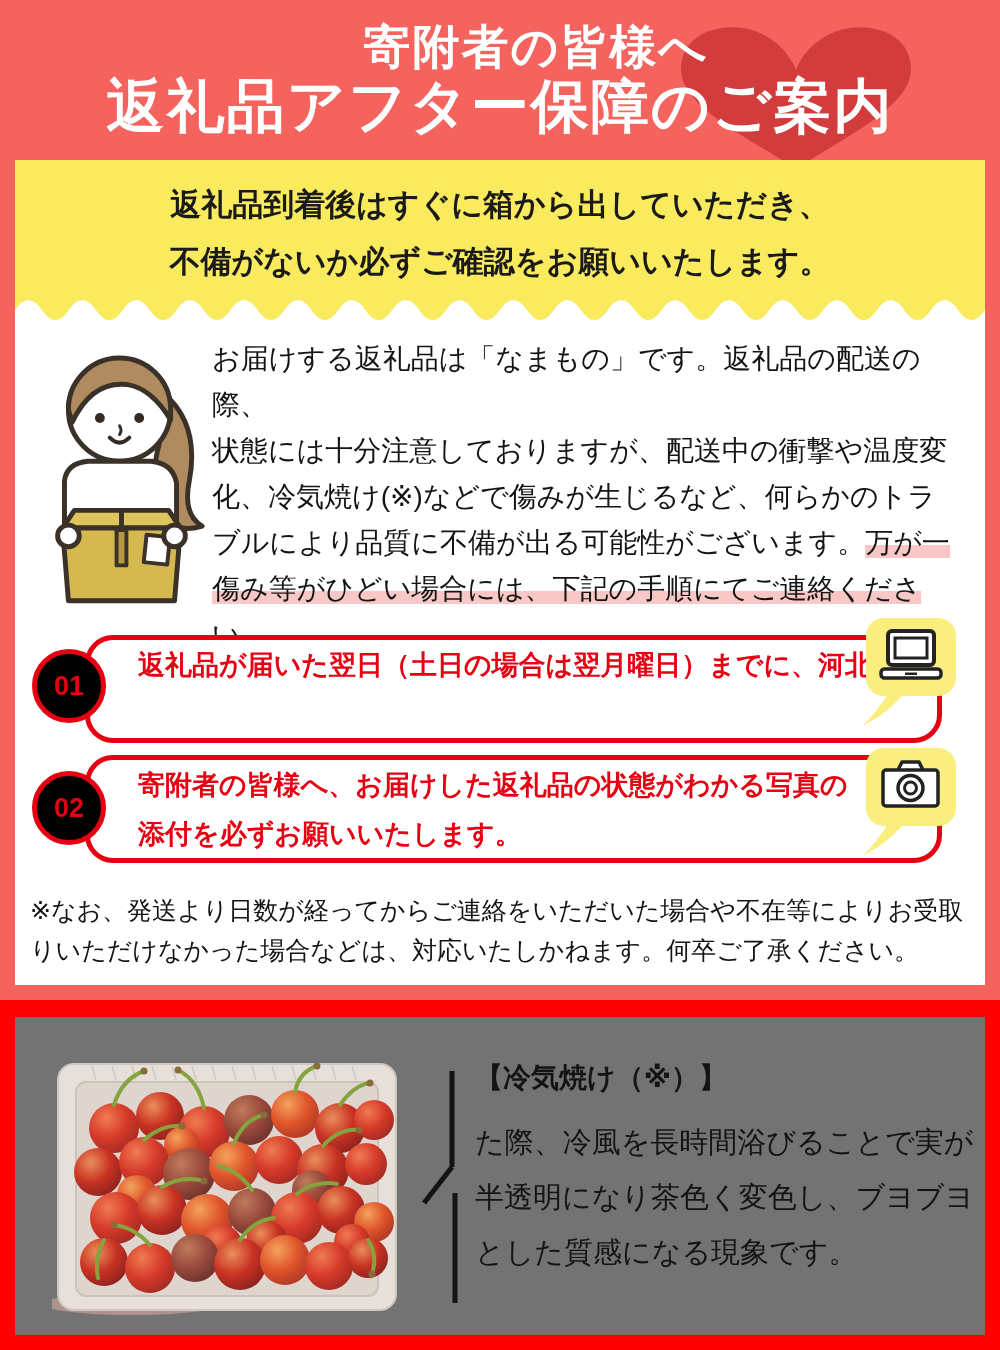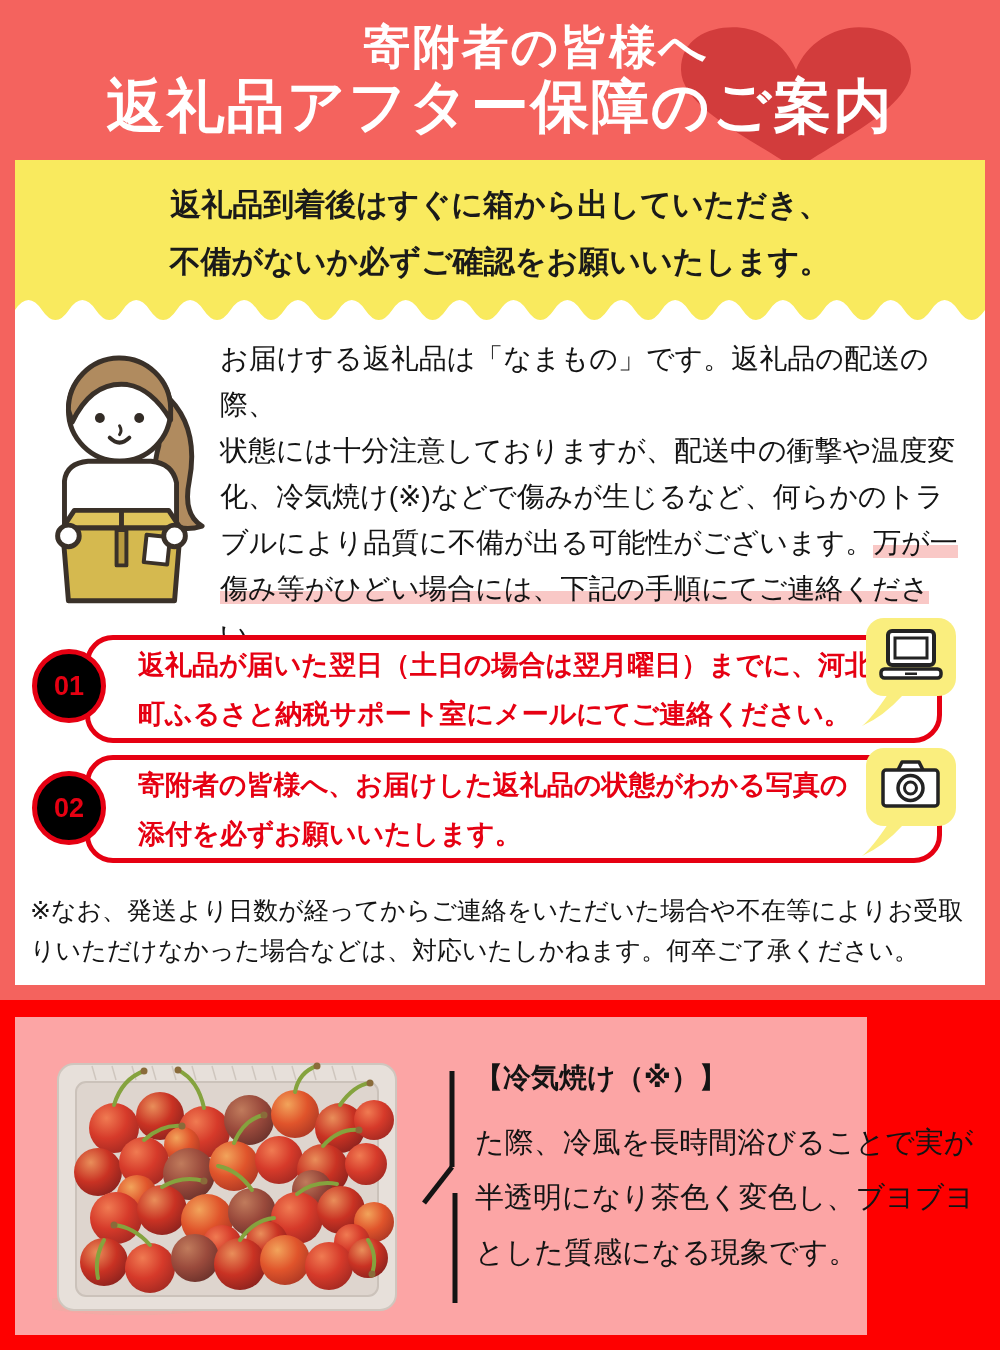--- a/index.html
+++ b/index.html
@@ -32,21 +32,21 @@
   }
   .banner-wave{position:absolute;left:15px;top:298px;width:970px;height:24px;z-index:3;}
 
   
   .main-panel{
     position:absolute;left:15px;top:298px;width:970px;height:687px;
     background:#fff;z-index:2;
   }
   .illustration{position:absolute;left:35px;top:330px;width:172px;height:288px;z-index:3;}
   .intro{
-    position:absolute;left:220px;top:336px;width:762px;z-index:3;
+    position:absolute;left:212px;top:336px;width:762px;z-index:3;
     color:#141414;font-size:28px;font-weight:500;line-height:46px;
   }
   .hl{
     background:linear-gradient(to bottom,transparent 58%,var(--c-highlight_pink,#F9C8C6) 58%,var(--c-highlight_pink,#F9C8C6) 100%);
   }
 
   
   .step-card{
     position:absolute;left:85px;width:857px;height:108px;z-index:3;
     background:#fff;border:5px solid var(--c-accent_red,#E60012);border-radius:28px;
@@ -73,21 +73,21 @@
     position:absolute;left:30px;top:890px;width:940px;z-index:3;text-align:left;
     color:#141414;font-size:25px;font-weight:400;line-height:40px;
   }
 
   
   .bottom-section{
     position:absolute;left:0;top:1000px;width:1000px;height:350px;
     background:var(--c-bottom_red,#FE0000);z-index:2;
   }
   .info-card{
-    position:absolute;left:15px;top:17px;width:852px;height:318px;background:#fca5a5;
+    position:absolute;left:15px;top:17px;width:970px;height:318px;background:#737373;
   }
   .cherries-photo{position:absolute;left:37px;top:33px;width:350px;height:267px;}
   .divider-svg{position:absolute;left:397px;top:48px;width:52px;height:245px;}
   .info-heading{
     position:absolute;left:460px;top:42px;width:500px;
     color:#141414;font-size:28px;font-weight:800;
   }
   .info-body{
     position:absolute;left:460px;top:98px;width:515px;
     color:#141414;font-size:29px;font-weight:500;line-height:55px;
@@ -142,21 +142,20 @@
     <div><span>化、冷気焼け(※)などで傷みが生じるなど、何らかのトラ</span></div>
     <div><span>ブルにより品質に不備が出る可能性がございます。</span><span class="hl">万が一</span></div>
     <div><span class="hl">傷み等がひどい場合には、下記の手順にてご連絡ください。</span></div>
     <div><span>誠意をもって対応させていただきます。</span></div>
   </div>
 
   <div class="step-card step1"></div>
   <div class="step-badge badge1">01</div>
   <div class="step-text stext1">
     <div>返礼品が届いた翌日（土日の場合は翌月曜日）までに、河北</div>
-    <div>町ふるさと納税サポート室にメールにてご連絡ください。</div>
   </div>
   <svg class="bubble bubble1" viewBox="0 0 104 116">
     <path d="M30,78 Q14,102 4,110 Q26,100 44,80 Z" style="fill:var(--c-bubble_yellow,#FAEE7E)"></path>
     <rect x="8" y="2" width="90" height="78" rx="18" style="fill:var(--c-bubble_yellow,#FAEE7E)"></rect>
     <g transform="translate(23,15)">
       <rect x="7" y="0" width="46" height="34" rx="4" fill="#fff" stroke="#232323" stroke-width="4"></rect>
       <rect x="14" y="7" width="32" height="20" fill="#fff" stroke="#232323" stroke-width="3"></rect>
       <rect x="0" y="38" width="60" height="9" rx="3.5" fill="#fff" stroke="#232323" stroke-width="3.5"></rect>
       <rect x="24" y="41.5" width="12" height="2.5" fill="#232323"></rect>
     </g>

